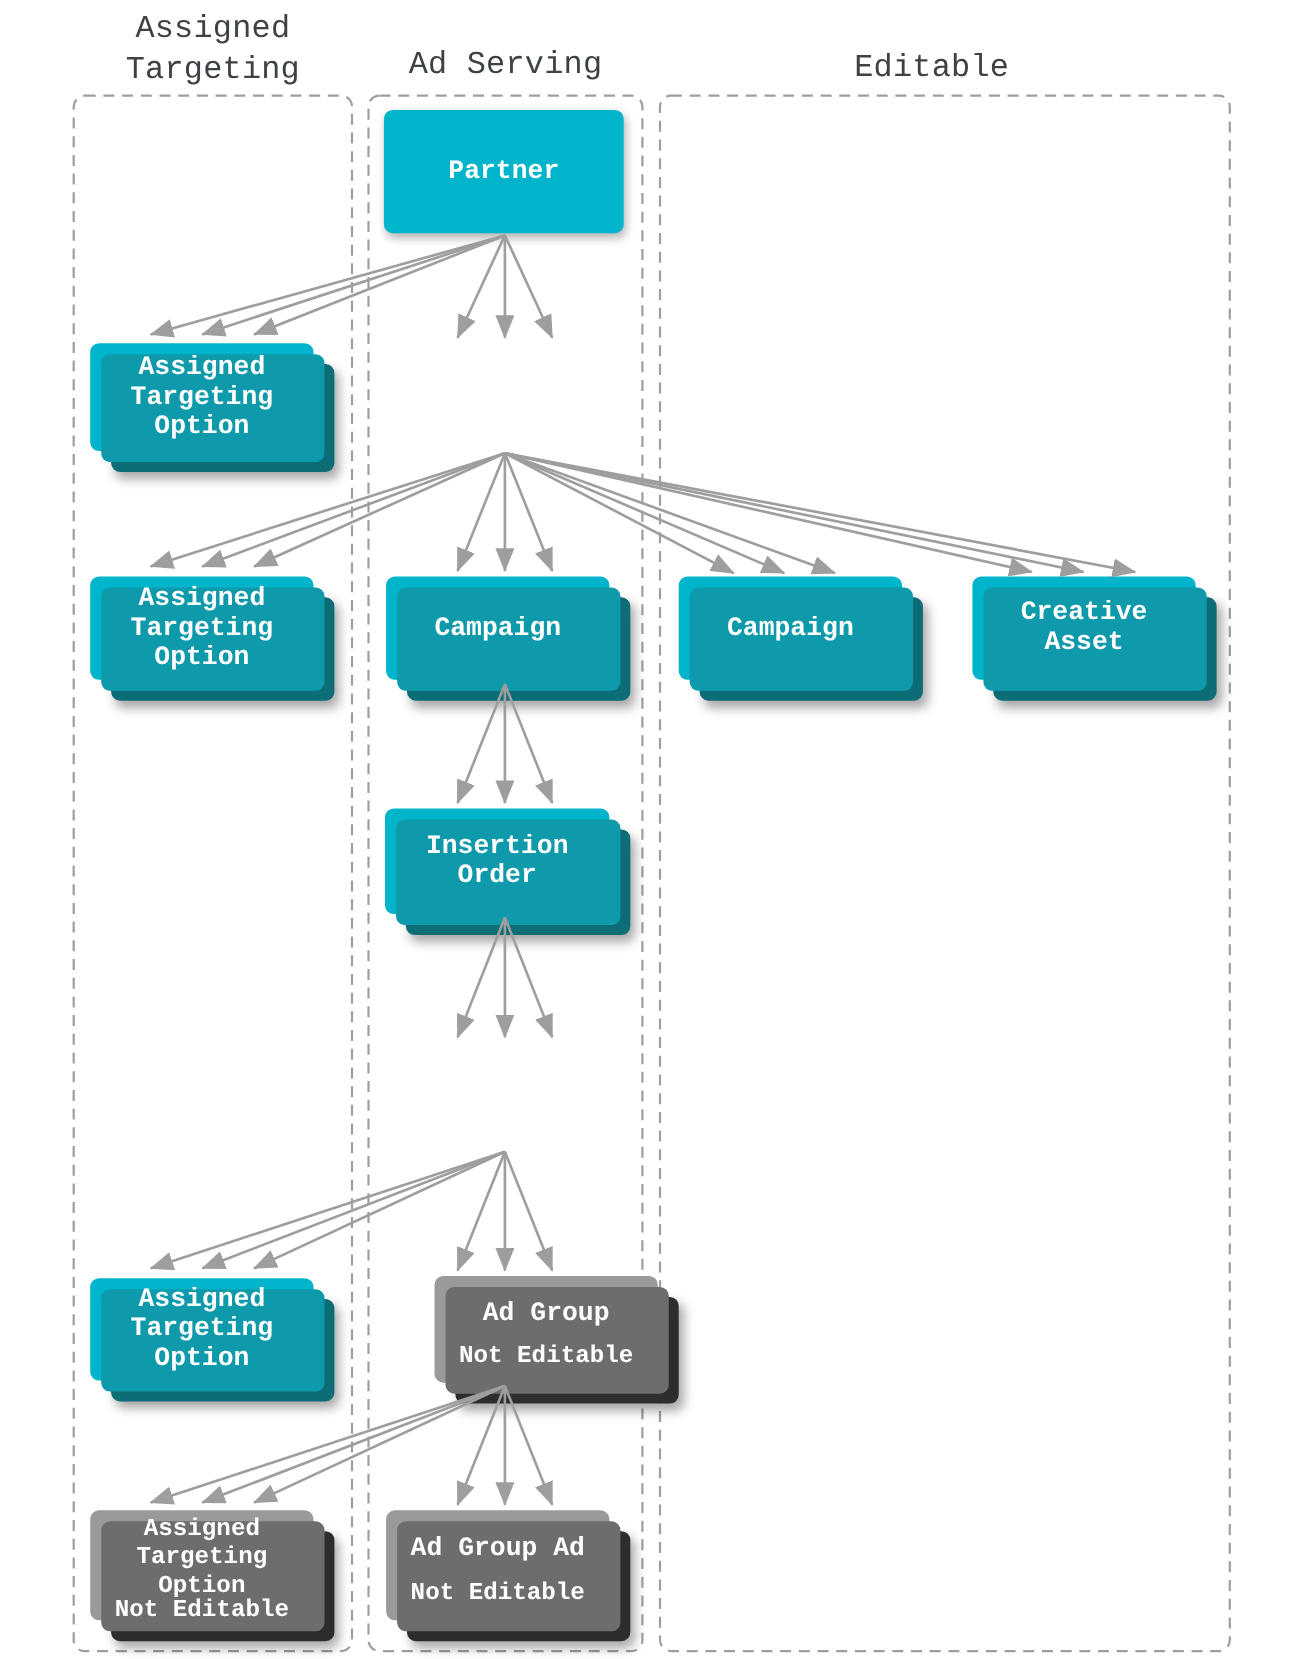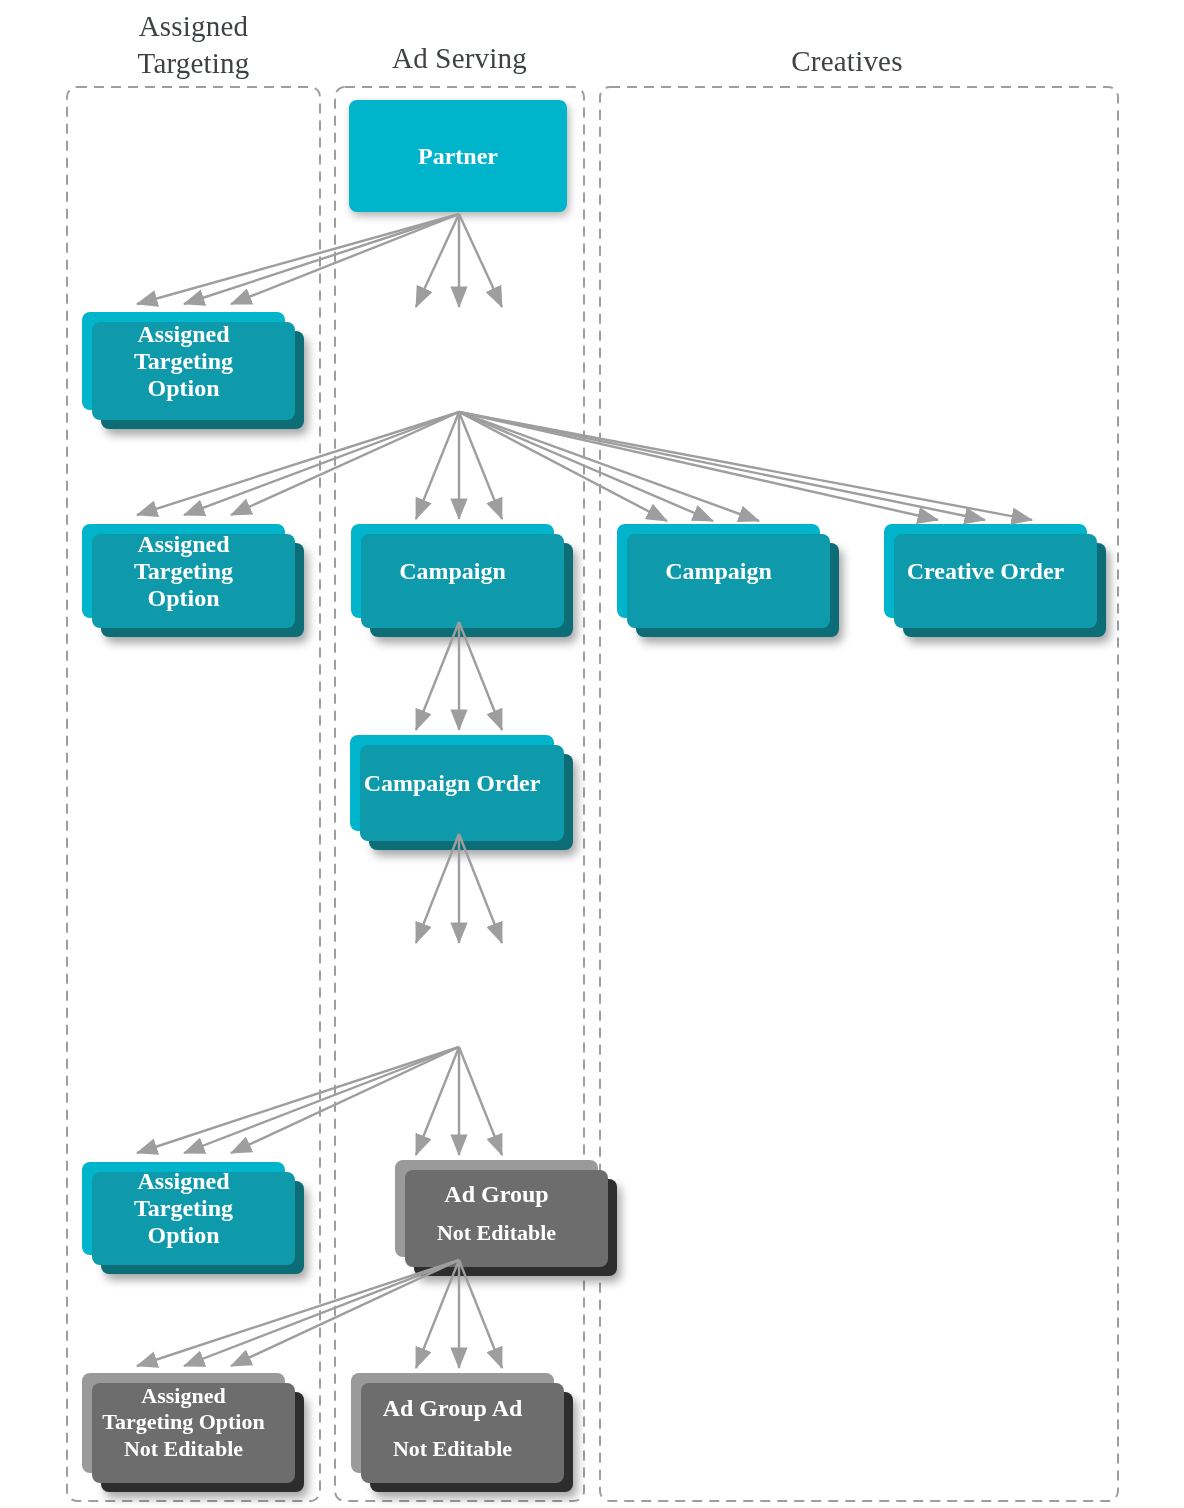--- a/index.html
+++ b/index.html
@@ -1,20 +1,20 @@
 <!DOCTYPE html>
 <html style="--node_teal: #00b5cb; --node_teal_mid: #0e9aab; --node_teal_dark: #0c6d77; --node_gray: #9a9a9a; --node_gray_mid: #6d6d6d; --node_gray_dark: #2d2d2d; --arrow: #9e9e9e; --border_dash: #9e9e9e; --header_text: #3f4245; --node_text: #ffffff;"><head>
 <meta charset="utf-8">
 <style>
   html,body{margin:0;padding:0;background:#ffffff;}
   .canvas{
     position:relative;
     width:1184px;height:1508px;
     background:#ffffff;
-    font-family:Liberation Serif, serif;
+    font-family:Liberation Mono, monospace;
     overflow:hidden;
   }
   
   .col-header{
     position:absolute;
     text-align:center;
     font-size:29px;
     line-height:37px;
     color:var(--header_text);
     white-space:pre-line;
@@ -89,21 +89,21 @@
 
   <svg class="layer cols-layer" width="1184" height="1508">
     <rect class="col-rect" x="67" y="87" width="253" height="1414" rx="10"></rect>
     <rect class="col-rect" x="335" y="87" width="249" height="1414" rx="10"></rect>
     <rect class="col-rect" x="600" y="87" width="518" height="1414" rx="10"></rect>
   </svg>
 
   <div class="col-header" style="left:67px;top:8px;width:253px;">Assigned
 Targeting</div>
   <div class="col-header" style="left:335px;top:40px;width:249px;">Ad Serving</div>
-  <div class="col-header" style="left:600px;top:43px;width:494px;">Creatives</div>
+  <div class="col-header" style="left:600px;top:43px;width:494px;">Editable</div>
 
   <div class="node teal single" style="left:349px;top:100px;width:218px;height:112px;">
     <div class="node-label">Partner</div>
   </div>
 
 
   <div class="node teal stacked" style="left:82px;top:312px;width:203px;height:98px;">
     <div class="node-label">Assigned
 Targeting
 Option</div>
@@ -117,25 +117,25 @@
     <div class="node-label">Assigned
 Targeting
 Option</div>
   </div>
 
   <div class="node teal stacked" style="left:617px;top:524px;width:203px;height:94px;">
     <div class="node-label">Campaign</div>
   </div>
 
   <div class="node teal stacked" style="left:884px;top:524px;width:203px;height:94px;">
-    <div class="node-label">Creative Order</div>
+    <div class="node-label">Creative Asset</div>
   </div>
 
   <div class="node teal stacked" style="left:350px;top:735px;width:204px;height:96px;">
-    <div class="node-label">Campaign Order</div>
+    <div class="node-label">Insertion Order</div>
   </div>
 
 
   <div class="node teal stacked" style="left:82px;top:1162px;width:203px;height:93px;">
     <div class="node-label">Assigned
 Targeting
 Option</div>
   </div>
 
   <div class="node gray stacked has-status" style="left:350px;top:1160px;width:203px;height:97px;margin-left:45px;">

